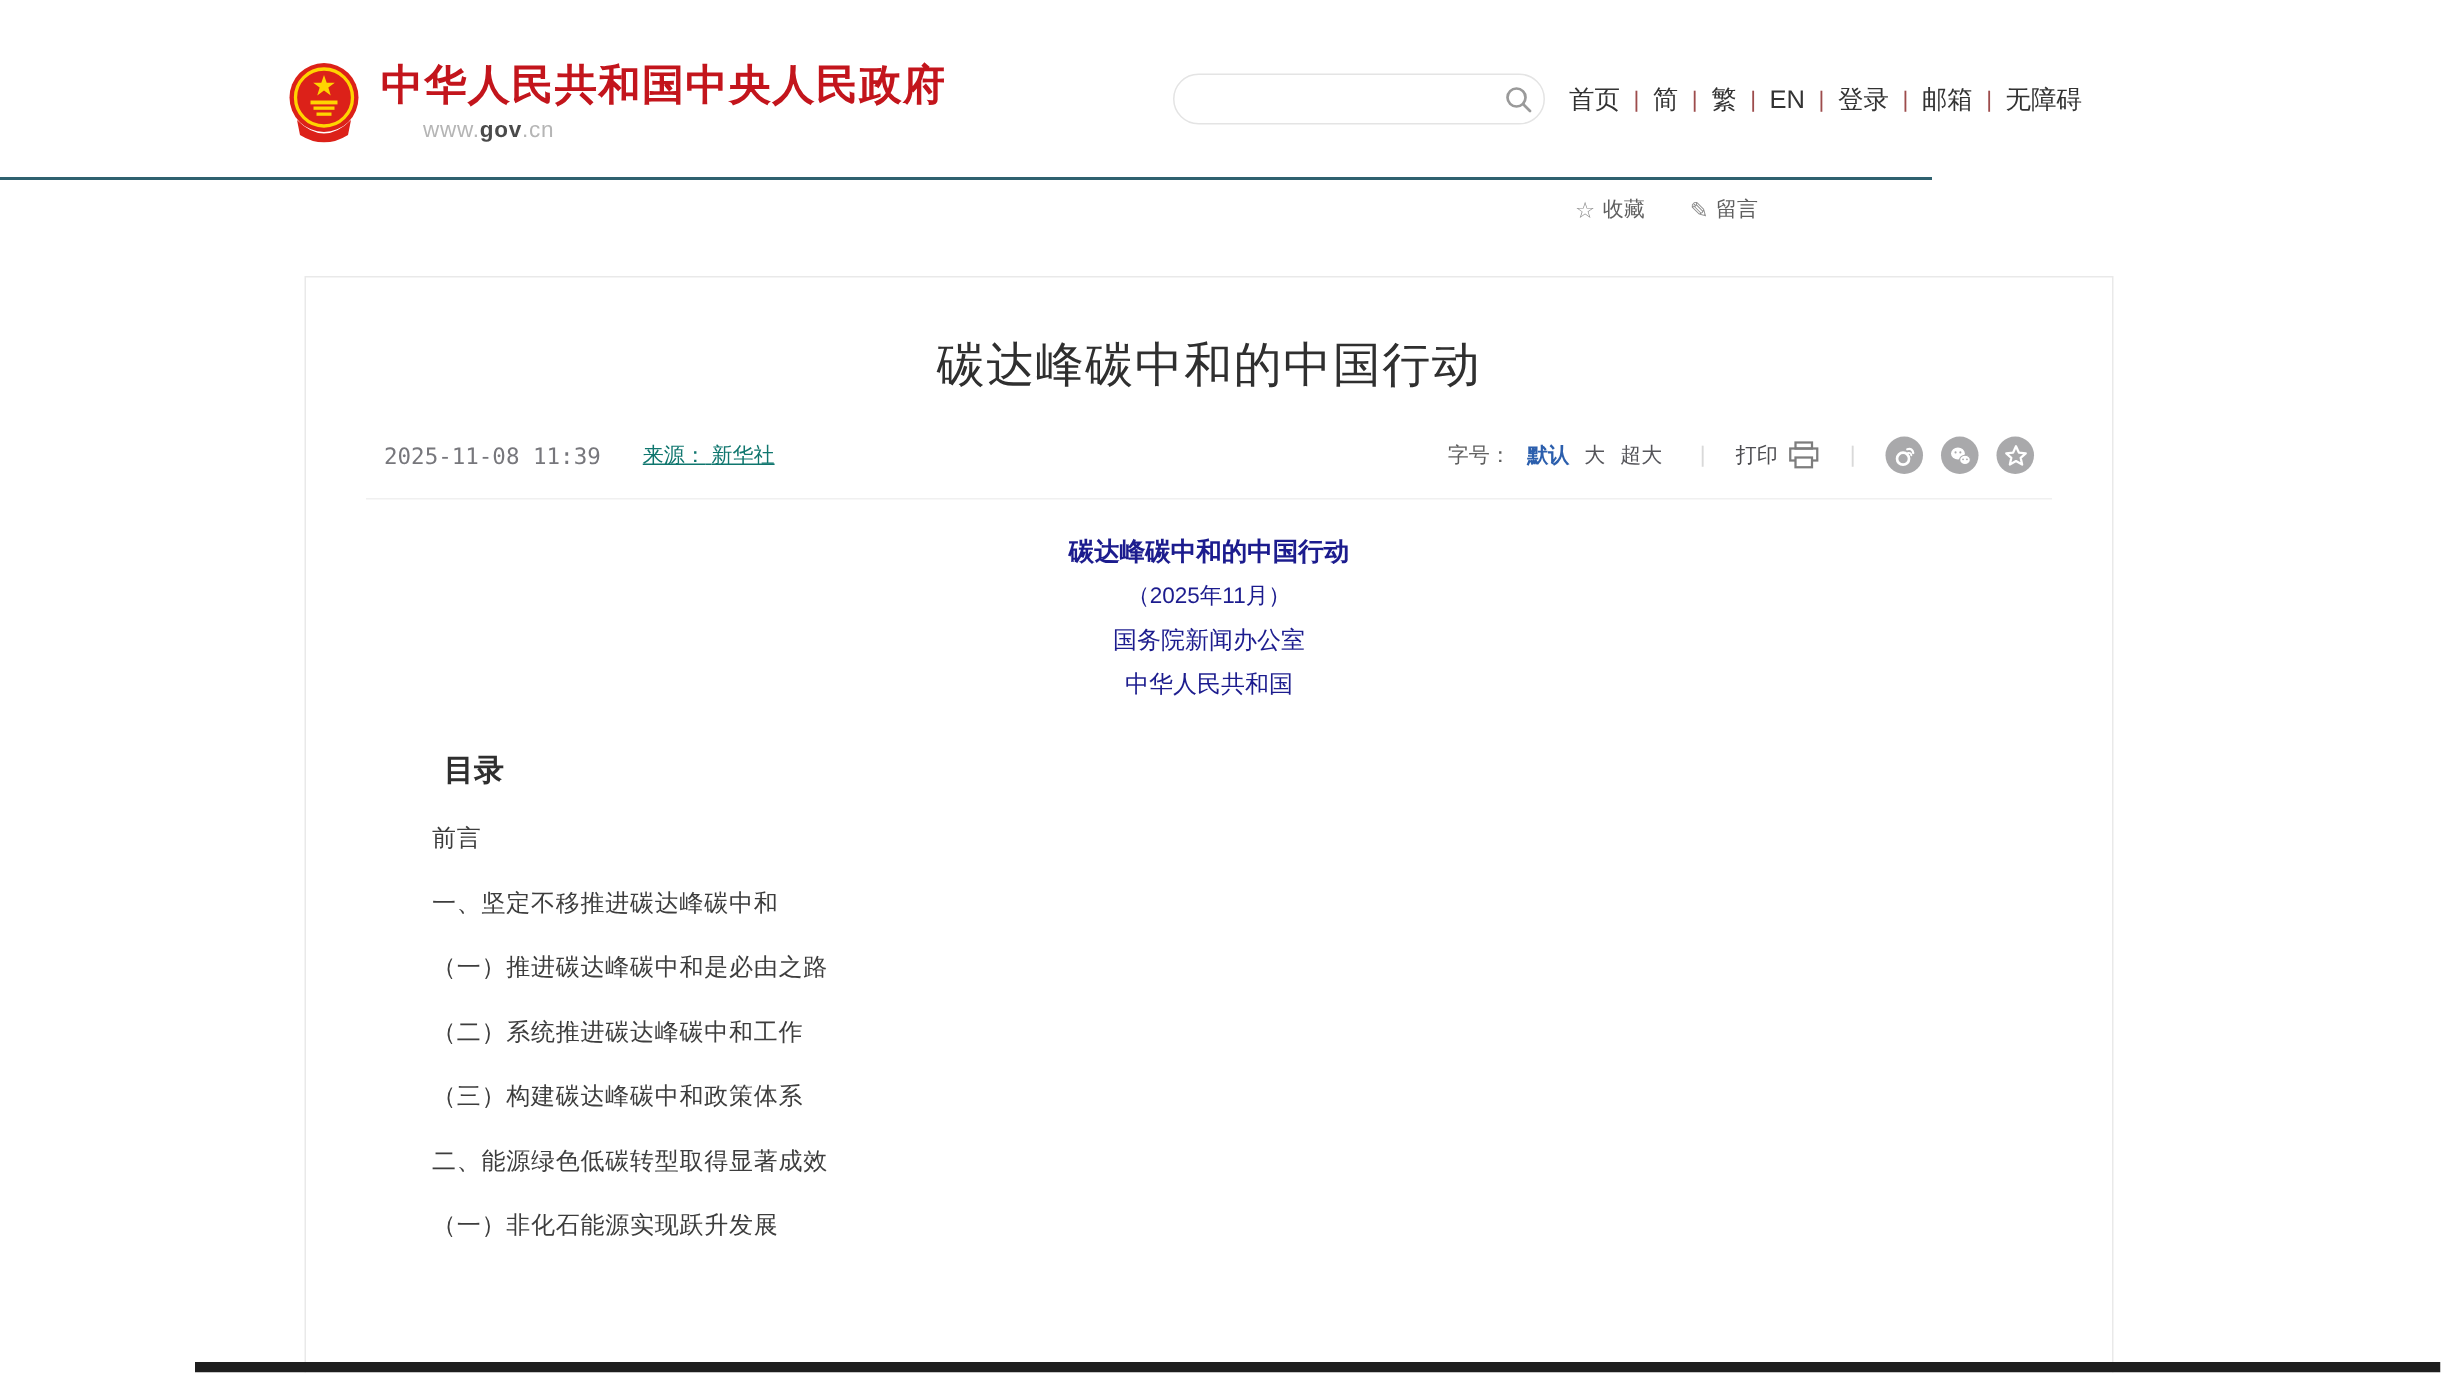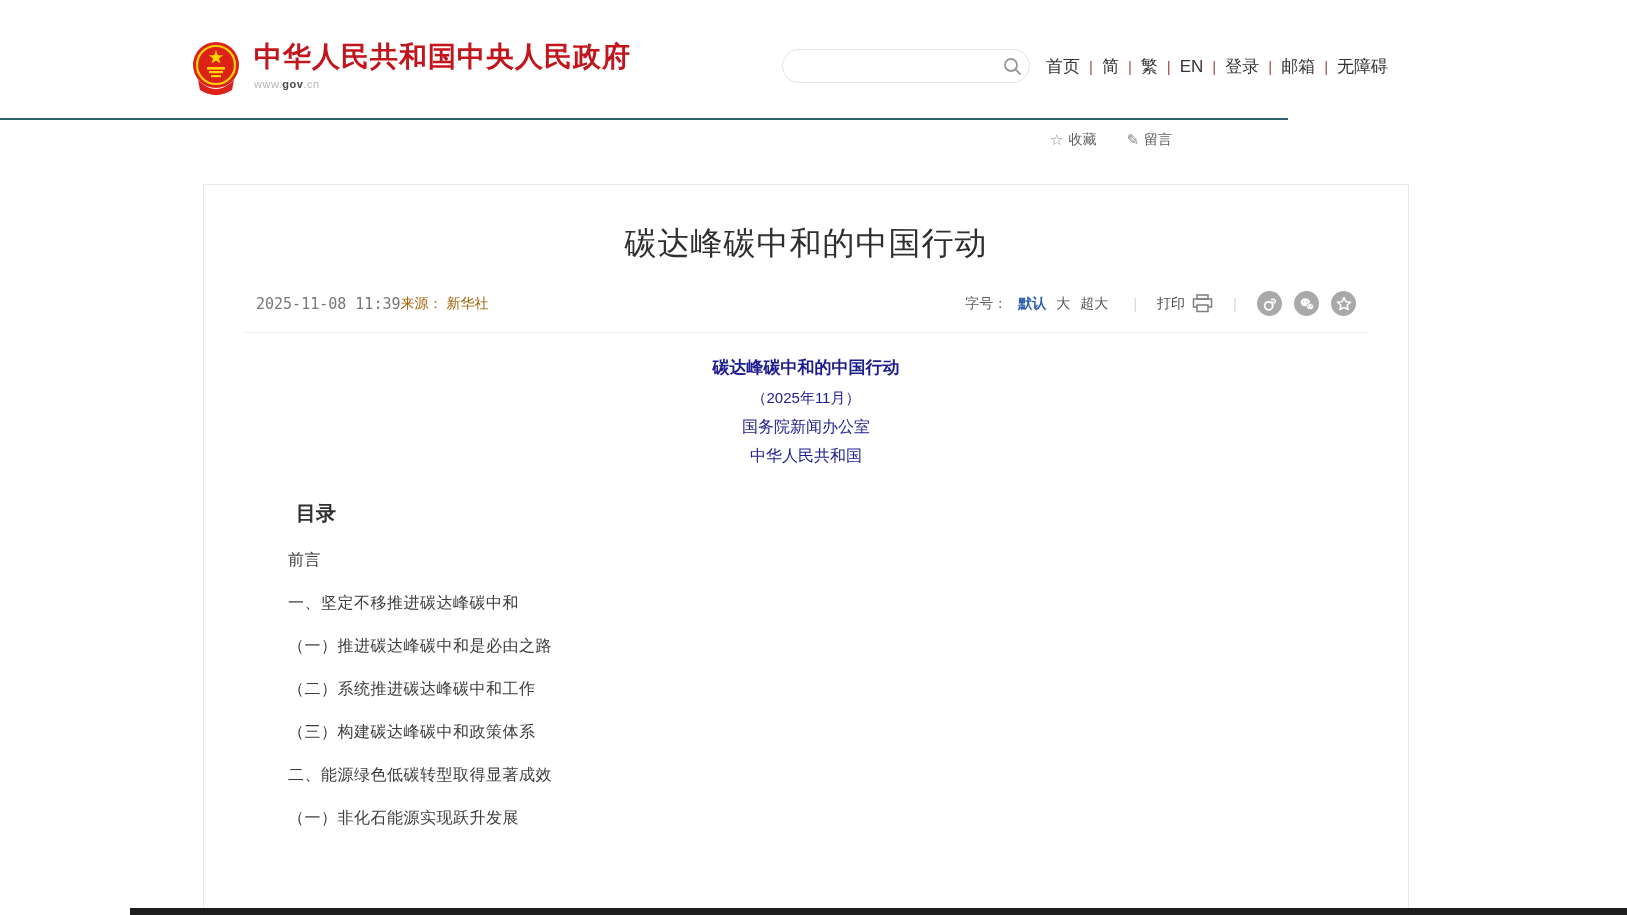--- a/index.html
+++ b/index.html
@@ -6,21 +6,21 @@
   html,body { width:1627px; height:915px; background:#ffffff; overflow:hidden;
               font-family:"Liberation Sans","DejaVu Sans",sans-serif; }
   .stage { position:relative; width:1288px; height:915px; background:#fff; }
 
   
   .site-header { position:absolute; left:0; top:0; width:100%; height:118px; background:#fff; }
   .logo-wrap { position:absolute; left:192px; top:40px; display:flex; align-items:flex-start; cursor:pointer; }
   .emblem { width:48px; height:55px; }
   .brand { margin-left:14px; }
   .brand-title { font-size:28px; font-weight:bold; color:#c3151c; letter-spacing:1px; line-height:34px; }
-  .brand-url { margin-top:4px; font-size:11px; color:#b5b5b5; letter-spacing:0.5px; }
+  .brand-url { margin-top:4px; font-size:15px; color:#b5b5b5; letter-spacing:0.5px;margin-left:28px; }
   .brand-url b { color:#4a4a4a; }
 
   .search-box { position:absolute; left:782px; top:49px; width:248px; height:34px;
                 border:1px solid #e4e4e4; border-radius:17px; background:#fff;
                 display:flex; align-items:center; }
   .search-input { flex:1; border:none; outline:none; background:transparent; height:30px;
                   margin-left:16px; font-size:14px; color:#333; }
   .search-icon { width:34px; height:34px; display:flex; align-items:center; justify-content:center; cursor:pointer; }
 
   .top-nav { position:absolute; left:1046px; top:55px; display:flex; align-items:center;
@@ -37,23 +37,23 @@
   .action-item .glyph { font-size:15px; color:#8a8a8a; }
 
   
   .article-box { position:absolute; left:203px; top:184px; width:1206px; height:900px;
                  background:#fff; border:1px solid #e9e9e9; }
   .article-title { margin-top:36px; text-align:center; font-size:32px; color:#2f2f2f;
                    letter-spacing:1px; line-height:44px; }
 
   .meta-row { margin:26px 40px 0 40px; padding:0 12px 16px 12px; display:flex;
               justify-content:space-between; align-items:center; border-bottom:1px solid #f0f0f0; }
-  .meta-left { display:flex; align-items:center; }
+  .meta-left { display:flex; align-items:center; gap:28px; }
   .meta-date { font-family:"DejaVu Sans Mono","Liberation Mono",monospace; font-size:15px; color:#77777c; }
-  .meta-source { font-size:14px; color:#a16207; }
+  .meta-source { font-size:14px; color:#0f766e;text-decoration:underline; }
   .meta-right { display:flex; align-items:center; font-size:14px; color:#5f5f5f; }
   .fs-label { margin-right:6px; }
   .fs-opt { margin:0 5px; cursor:pointer; color:#55555a; }
   .fs-opt.active { color:#2c5fad; font-weight:bold; }
   .v-div { color:#d9d9d9; margin:0 20px; font-size:15px; }
   .print-wrap { display:flex; align-items:center; gap:7px; cursor:pointer; color:#4c4c50; }
   .share-icons { display:flex; align-items:center; gap:12px; }
   .share-circle { width:25px; height:25px; border-radius:50%; background:#a9a9ab;
                   display:flex; align-items:center; justify-content:center; cursor:pointer; }
 

